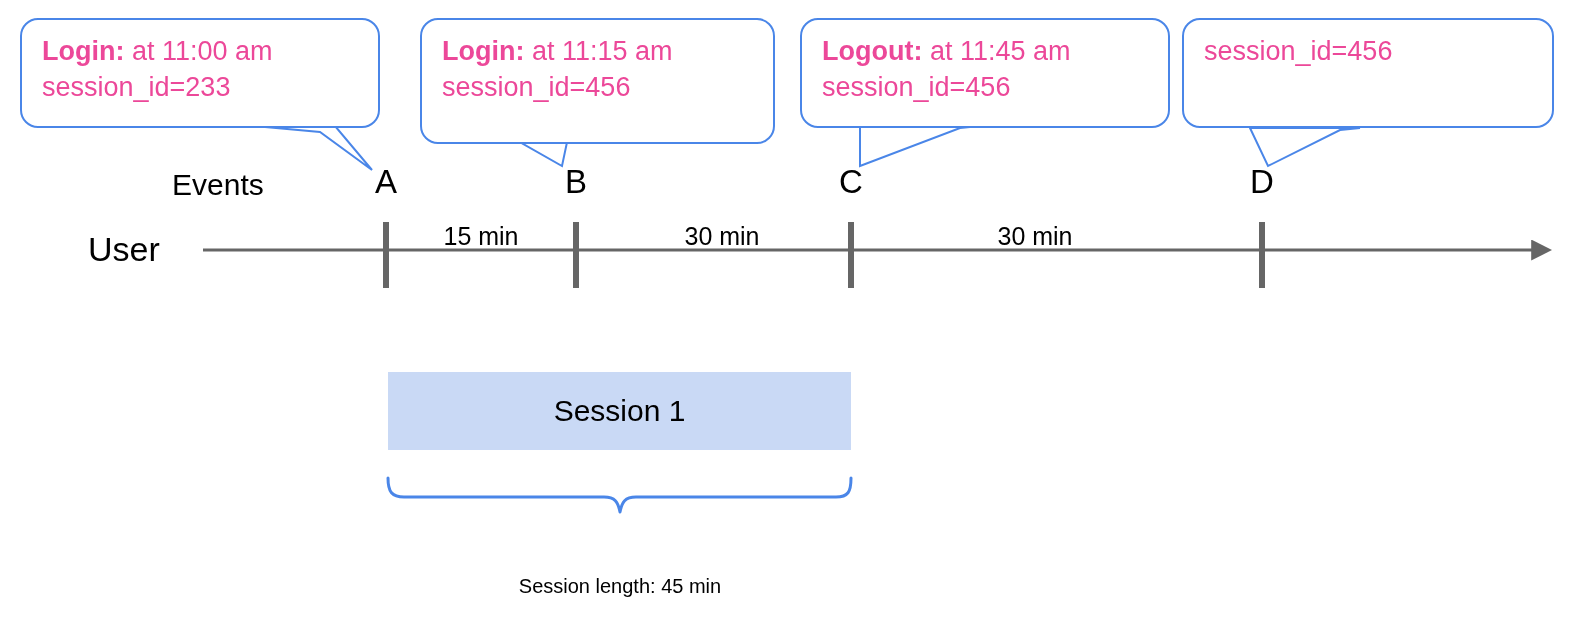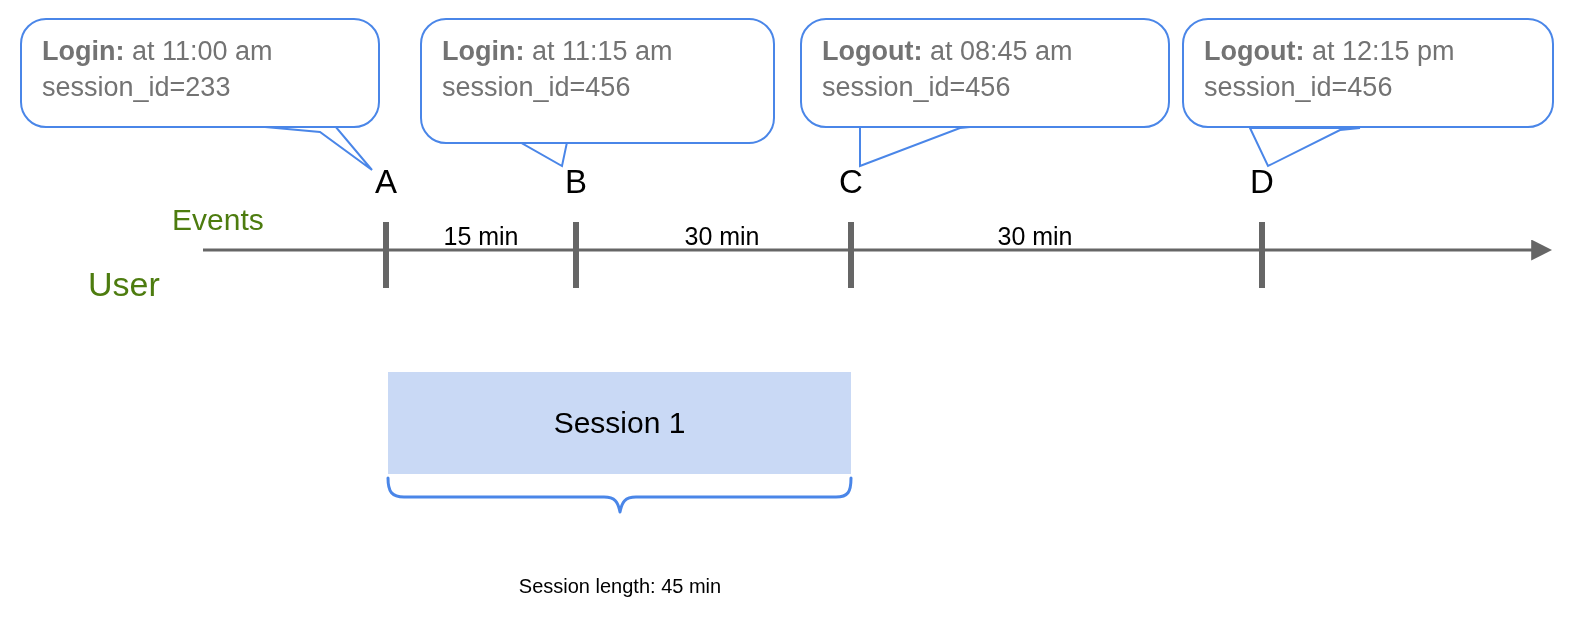--- a/index.html
+++ b/index.html
@@ -14,26 +14,26 @@
     background: #ffffff;
     font-family: "Liberation Sans", sans-serif;
     overflow: hidden;
   }
 
   
   .callout {
     position: absolute;
     box-sizing: border-box;
     border: 2px solid #4a86e8;
-    border-radius: 26px;
+    border-radius: 18px;
     background: #ffffff;
     padding: 14px 18px 10px 20px;
     line-height: 1.32;
     font-size: 27px;
-    color: #737373;
+    color: #ec4899;
     z-index: 3;
   }
   .callout .ln { display: block; white-space: nowrap; }
   .callout .lbl { font-weight: bold; }
 
   .tail-svg {
     position: absolute;
     z-index: 2;
     overflow: visible;
   }
@@ -41,23 +41,22 @@
     fill: #ffffff;
     stroke: #4a86e8;
     stroke-width: 2;
     stroke-linejoin: miter;
   }
 
   
   .row-label {
     position: absolute;
     font-size: 30px;
-    color: #4d7c0f;
+    color: #000000;
     white-space: nowrap;
-    margin-top: 35px;
   }
   .row-label.big { font-size: 34px; }
 
   .event-letter {
     position: absolute;
     font-size: 33px;
     color: #000000;
     transform: translateX(-50%);
     white-space: nowrap;
   }
@@ -121,26 +120,25 @@
     <span class="ln"><span class="lbl">Login:</span> <span>at 11:00 am</span></span>
     <span class="ln">session_id=233</span>
   </div>
 
   <div class="callout" style="left:420px; top:18px; width:355px; height:126px;">
     <span class="ln"><span class="lbl">Login:</span> <span>at 11:15 am</span></span>
     <span class="ln">session_id=456</span>
   </div>
 
   <div class="callout" style="left:800px; top:18px; width:370px; height:110px;">
-    <span class="ln"><span class="lbl">Logout:</span> <span>at 08:45 am</span></span>
+    <span class="ln"><span class="lbl">Logout:</span> <span>at 11:45 am</span></span>
     <span class="ln">session_id=456</span>
   </div>
 
   <div class="callout" style="left:1182px; top:18px; width:372px; height:110px;">
-    <span class="ln"><span class="lbl">Logout:</span> <span>at 12:15 pm</span></span>
     <span class="ln">session_id=456</span>
   </div>
 
   <svg class="axis-svg">
     <defs>
       <marker id="arrowend" viewBox="0 0 10 10" refX="8" refY="5" markerWidth="7" markerHeight="7" orient="auto-start-reverse">
         <path d="M 0 0 L 10 5 L 0 10 z" fill="#666666"></path>
       </marker>
     </defs>
 
@@ -157,21 +155,21 @@
 
   <div class="event-letter" style="left:386px; top:163px;">A</div>
   <div class="event-letter" style="left:576px; top:163px;">B</div>
   <div class="event-letter" style="left:851px; top:163px;">C</div>
   <div class="event-letter" style="left:1262px; top:163px;">D</div>
 
   <div class="gap-label" style="left:481px; top:198px;">15 min</div>
   <div class="gap-label" style="left:722px; top:198px;">30 min</div>
   <div class="gap-label" style="left:1035px; top:198px;">30 min</div>
 
-  <div class="session-bar" style="left:388px; top:372px; width:463px; height:102px;">
+  <div class="session-bar" style="left:388px; top:372px; width:463px; height:78px;">
     <span>Session 1</span>
   </div>
 
   <svg class="axis-svg">
     <path d="M 388,478 C 388,492 392,497 404,497
              L 604,497 C 615,497 618,502 620,512
              C 622,502 625,497 636,497
              L 836,497 C 848,497 851,492 851,478" fill="none" stroke="#4a86e8" stroke-width="3" stroke-linecap="round" stroke-linejoin="round"></path>
   </svg>
 

